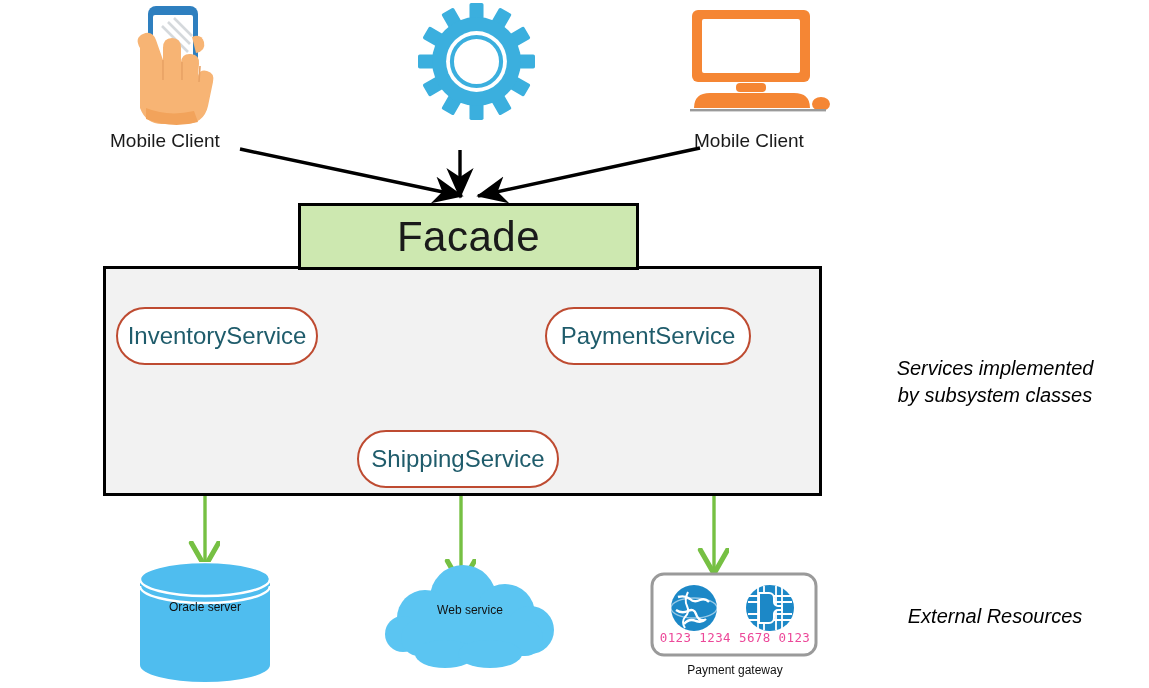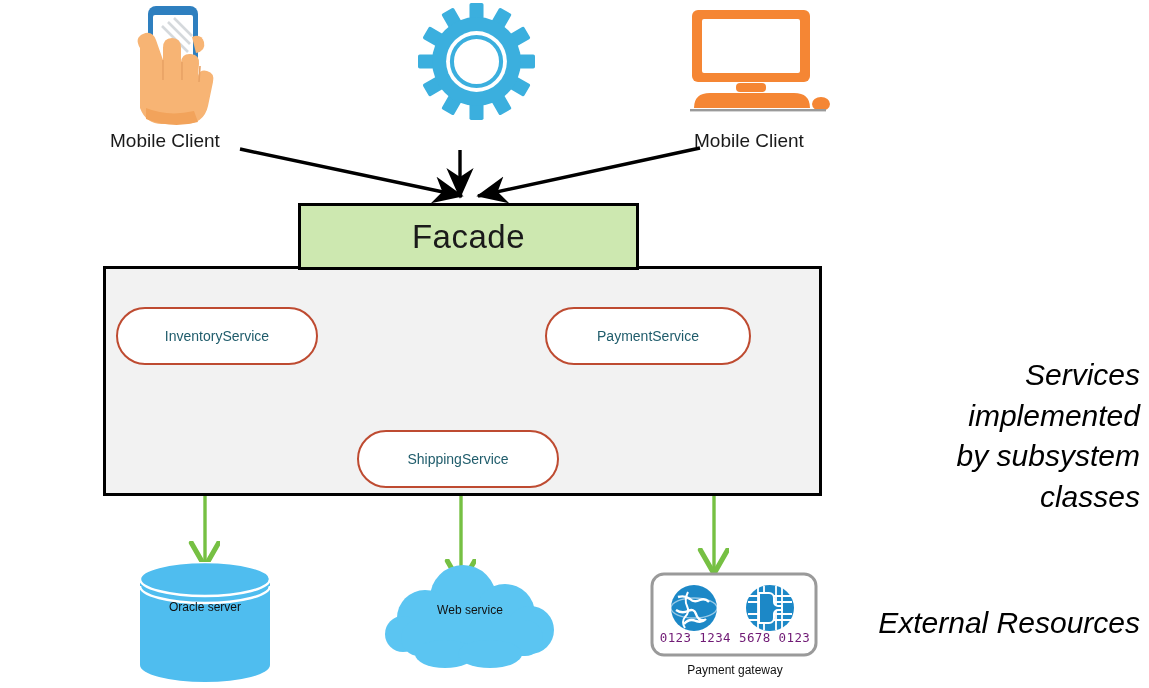--- a/index.html
+++ b/index.html
@@ -43,21 +43,21 @@
     width: 341px;
     height: 67px;
     background: #CDE8B0;
     border: 3px solid #000000;
     box-sizing: border-box;
     display: flex;
     align-items: center;
     justify-content: center;
   }
   #facade-label {
-    font-size: 33px;
+    font-size: 42px;
     color: #1a1a1a;
     letter-spacing: 0.5px;
   }
   
   #subsystem-box {
     position: absolute;
     left: 103px;
     top: 266px;
     width: 719px;
     height: 230px;
@@ -70,35 +70,35 @@
     position: absolute;
     background: #ffffff;
     border: 2.5px solid #BE4B31;
     border-radius: 30px;
     box-sizing: border-box;
     display: flex;
     align-items: center;
     justify-content: center;
   }
   .service-label {
-    font-size: 14px;
+    font-size: 24px;
     color: #1F5C6B;
     white-space: nowrap;
   }
   #node-inventory { left: 116px; top: 307px; width: 202px; height: 58px; }
   #node-payment   { left: 545px; top: 307px; width: 206px; height: 58px; }
   #node-shipping  { left: 357px; top: 430px; width: 202px; height: 58px; }
   
   .annotation {
     position: absolute;
     font-style: italic;
-    font-size: 30px;
+    font-size: 20px;
     color: #000000;
     line-height: 1.35;
-    text-align: right;
+    text-align: center;
   }
   #annot-services { left: 850px; top: 355px; width: 290px; }
   #annot-external { left: 850px; top: 603px; width: 290px; }
   
   .res-label {
     position: absolute;
     font-size: 12px;
     color: #111111;
     white-space: nowrap;
     text-align: center;
@@ -108,21 +108,21 @@
   #label-gateway { left: 645px; top: 663px; width: 180px; }
   .card-digits {
     position: absolute;
     left: 652px;
     top: 630px;
     width: 166px;
     text-align: center;
     font-family: "DejaVu Sans Mono", monospace;
     font-size: 12.5px;
     letter-spacing: 0.4px;
-    color: #701a75;
+    color: #ec4899;
   }
 </style>
 </head>
 <body>
 
 <div id="canvas">
 
   <svg id="wires" viewBox="0 0 1149 688" xmlns="http://www.w3.org/2000/svg">
     <defs>
       <marker id="ah-black" markerWidth="11" markerHeight="11" refX="8.5" refY="4" orient="auto" markerUnits="strokeWidth">

